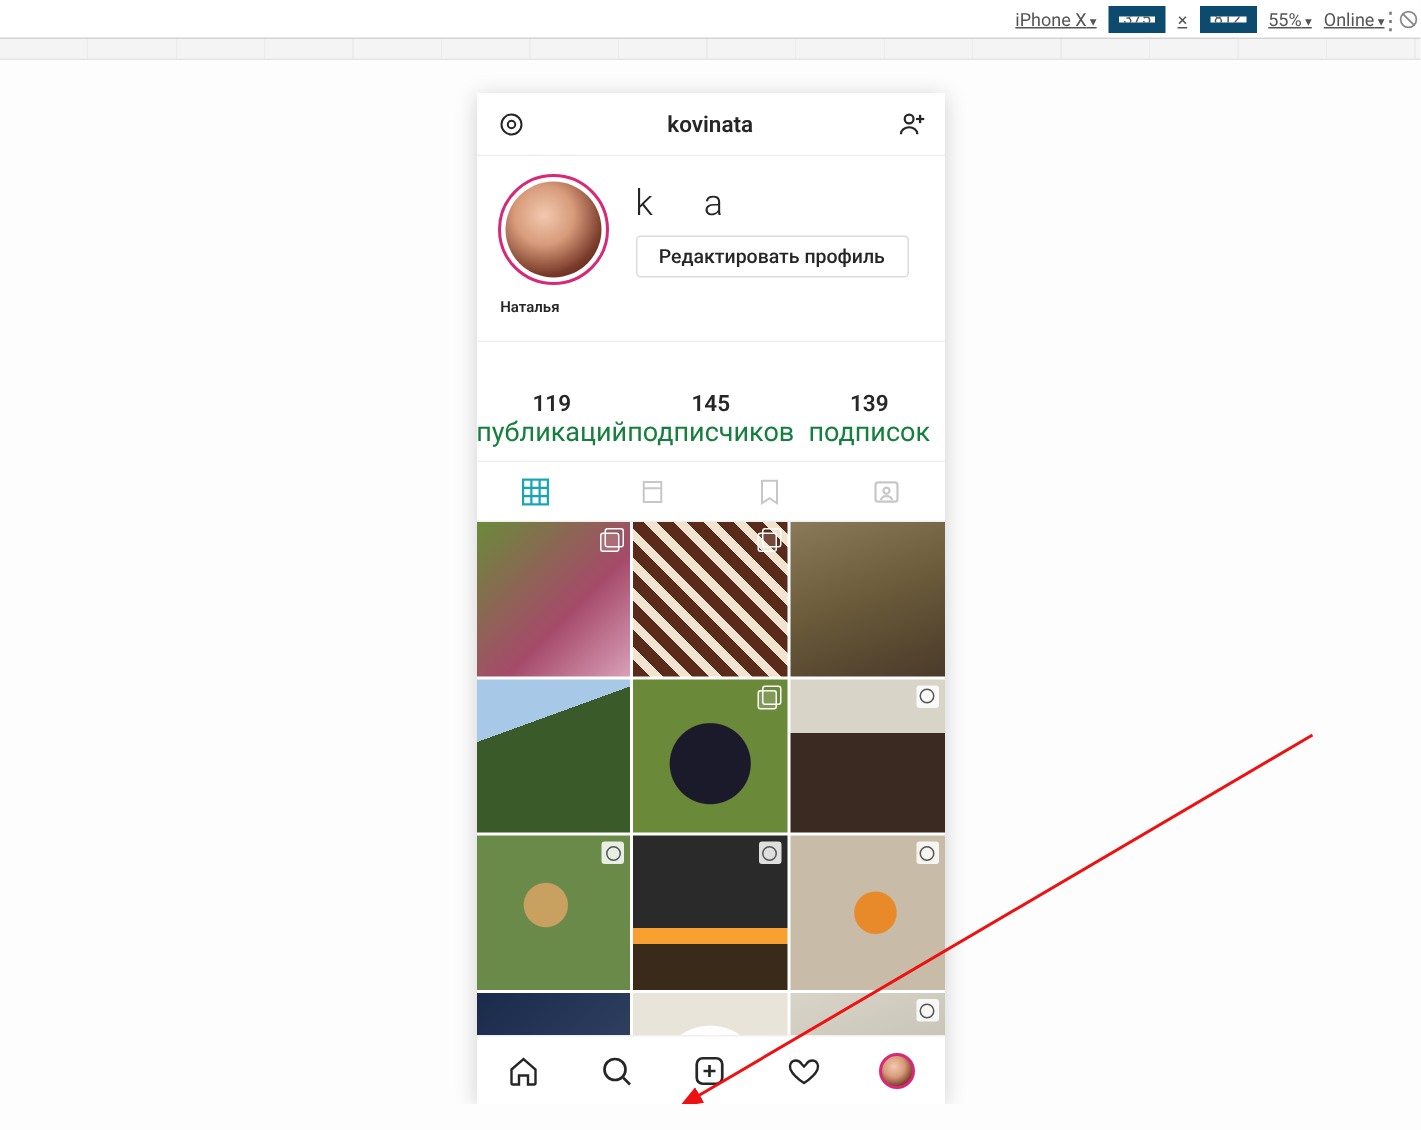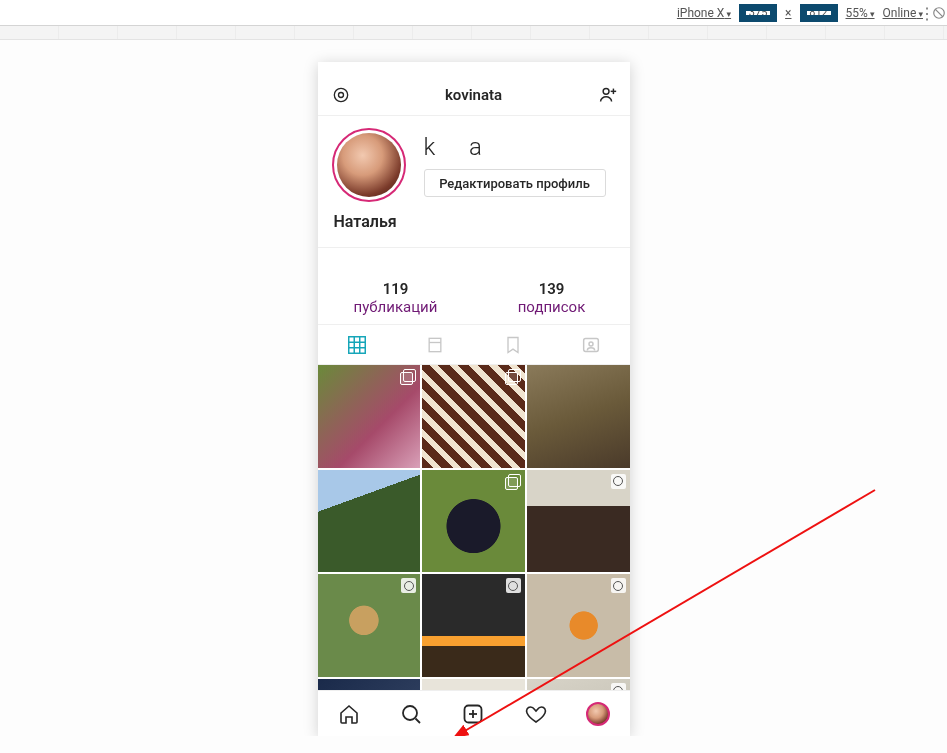--- a/index.html
+++ b/index.html
@@ -6,34 +6,34 @@
   body{background:#fdfdfd;color:#262626;}
   .devtools-bar{height:26px;border-bottom:1px solid #d4d4d4;display:flex;align-items:center;justify-content:flex-end;position:relative;font-size:12px;color:#555;background:#fff;text-decoration:underline;}
   .devtools-bar .group{display:flex;align-items:center;gap:8px;}
   .devtools-bar input{width:38px;height:18px;border:7px solid #0c4a6e;text-align:center;font-size:11px;color:#555;background:#fff;}
   .devtools-bar .sel{cursor:pointer;}
   .devtools-bar .sel::after{content:" ▾";font-size:9px;}
   .devtools-bar .overflow{position:absolute;right:12px;top:4px;font-size:16px;color:#777;cursor:pointer;}
   .ruler{height:14px;border-bottom:1px solid #e3e3e3;background:repeating-linear-gradient(90deg,#f4f4f4 0,#f4f4f4 58px,#ececec 58px,#ececec 59px);}
   .stage{display:flex;justify-content:center;padding-top:22px;position:relative;}
   .phone{width:312px;height:674px;background:#fff;box-shadow:0 2px 14px rgba(0,0,0,.18);position:relative;display:flex;flex-direction:column;overflow:hidden;}
-  .app-header{height:42px;display:flex;align-items:center;justify-content:space-between;border-bottom:1px solid #efefef;padding:0 12px;margin-top:12px;}
+  .app-header{height:42px;display:flex;align-items:center;justify-content:space-between;border-bottom:1px solid #efefef;padding:0 12px;}
   .app-header .title{font-size:15px;font-weight:600;color:#262626;}
   .hdr-icon{width:22px;height:22px;display:flex;align-items:center;justify-content:center;}
   .profile-row{display:flex;padding:12px 24px 6px 14px;align-items:center;}
   .avatar-ring{width:74px;height:74px;border-radius:50%;border:2px solid #d62976;display:flex;align-items:center;justify-content:center;}
   .avatar{width:64px;height:64px;border-radius:50%;background:radial-gradient(circle at 40% 35%,#f2c9b0 0,#d79b7a 35%,#7a3a2a 70%,#3a1a12 100%);}
   .profile-right{flex:1;padding-left:18px;}
   .big-user{font-size:24px;font-weight:300;color:#262626;letter-spacing:14px;}
   .edit-btn{margin-top:8px;width:100%;height:28px;border:1px solid #dbdbdb;border-radius:3px;background:#fff;font-size:13px;font-weight:500;color:#262626;cursor:pointer;}
-  .display-name{padding:4px 20px 16px 16px;font-size:16px;font-weight:600;}
+  .display-name{padding:4px 20px 16px 16px;font-size:10px;font-weight:600;}
   .stats{display:flex;border-top:1px solid #efefef;border-bottom:1px solid #efefef;}
   .stat{flex:1;text-align:center;padding:8px 0;cursor:pointer;margin-top:24px;}
   .stat .num{font-size:15px;font-weight:600;}
-  .stat .lbl{font-size:15px;color:#701a75;}
+  .stat .lbl{font-size:18px;color:#15803d;}
   .view-tabs{display:flex;height:40px;border-bottom:1px solid #efefef;}
   .view-tab{flex:1;display:flex;align-items:center;justify-content:center;cursor:pointer;}
   .view-tab svg{stroke:#c7c7c7;}
   .view-tab.active svg{stroke:#14a5b8;}
   .grid{display:grid;grid-template-columns:repeat(3,1fr);gap:2px;flex:1;overflow:hidden;}
   .post{position:relative;aspect-ratio:1/1;background:#ccc;}
   .post .badge{position:absolute;top:4px;right:4px;width:15px;height:15px;background:rgba(255,255,255,.85);border-radius:2px;display:flex;align-items:center;justify-content:center;}
   .post .badge.cam::after{content:"";width:8px;height:8px;border:1.5px solid #555;border-radius:50%;}
   .post .badge.stack{background:none;}
   .post .badge.stack::before{content:"";position:absolute;width:11px;height:11px;border:1.5px solid #fff;border-radius:2px;top:0;right:0;}
@@ -109,20 +109,24 @@
       </div>
     </div>
     <div class="display-name">Наталья</div>
 
     <div class="stats">
       <div class="stat">
         <div class="num">119</div>
         <div class="lbl">публикаций</div>
       </div>
       <div class="stat">
+        <div class="num">145</div>
+        <div class="lbl">подписчиков</div>
+      </div>
+      <div class="stat">
         <div class="num">139</div>
         <div class="lbl">подписок</div>
       </div>
     </div>
 
     <div class="view-tabs">
       <div class="view-tab active">
         <svg width="22" height="22" viewBox="0 0 24 24" fill="none" stroke-width="1.6">
             <rect x="3" y="3" width="18" height="18"></rect>
             <line x1="9" y1="3" x2="9" y2="21"></line>

